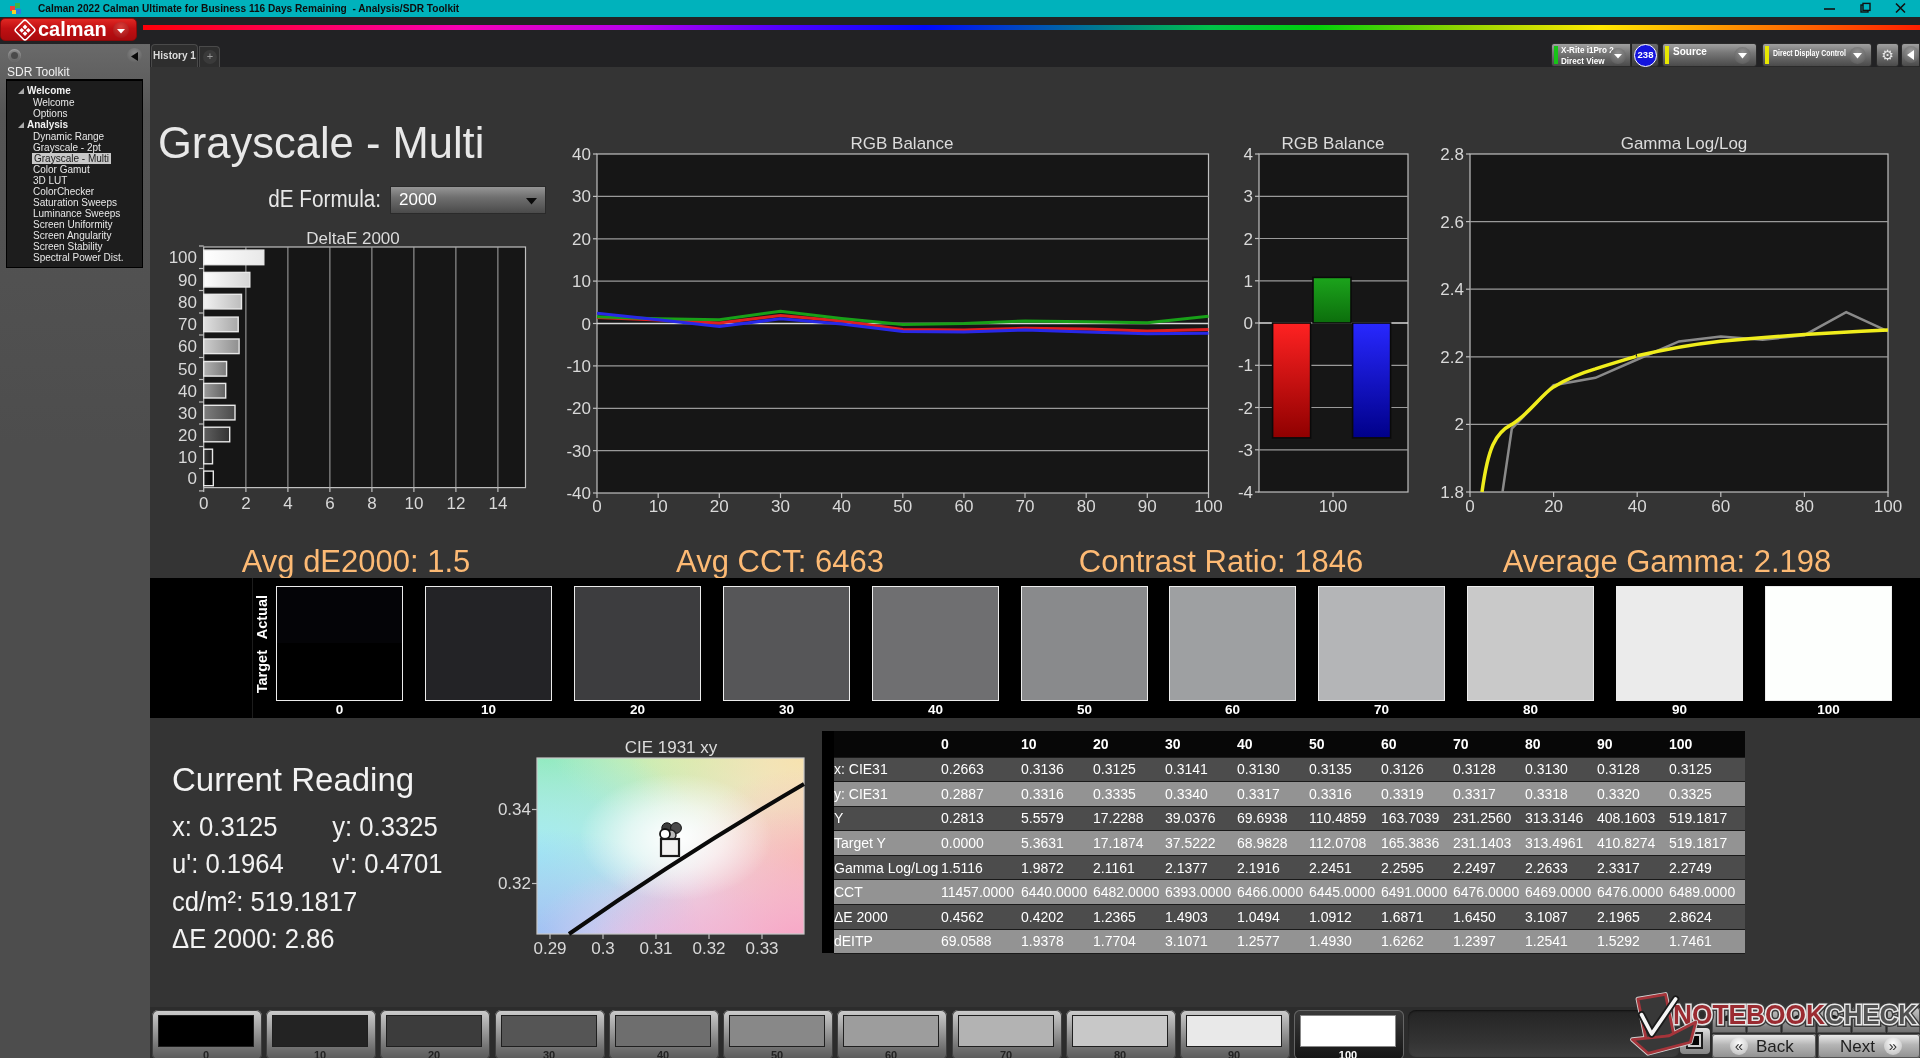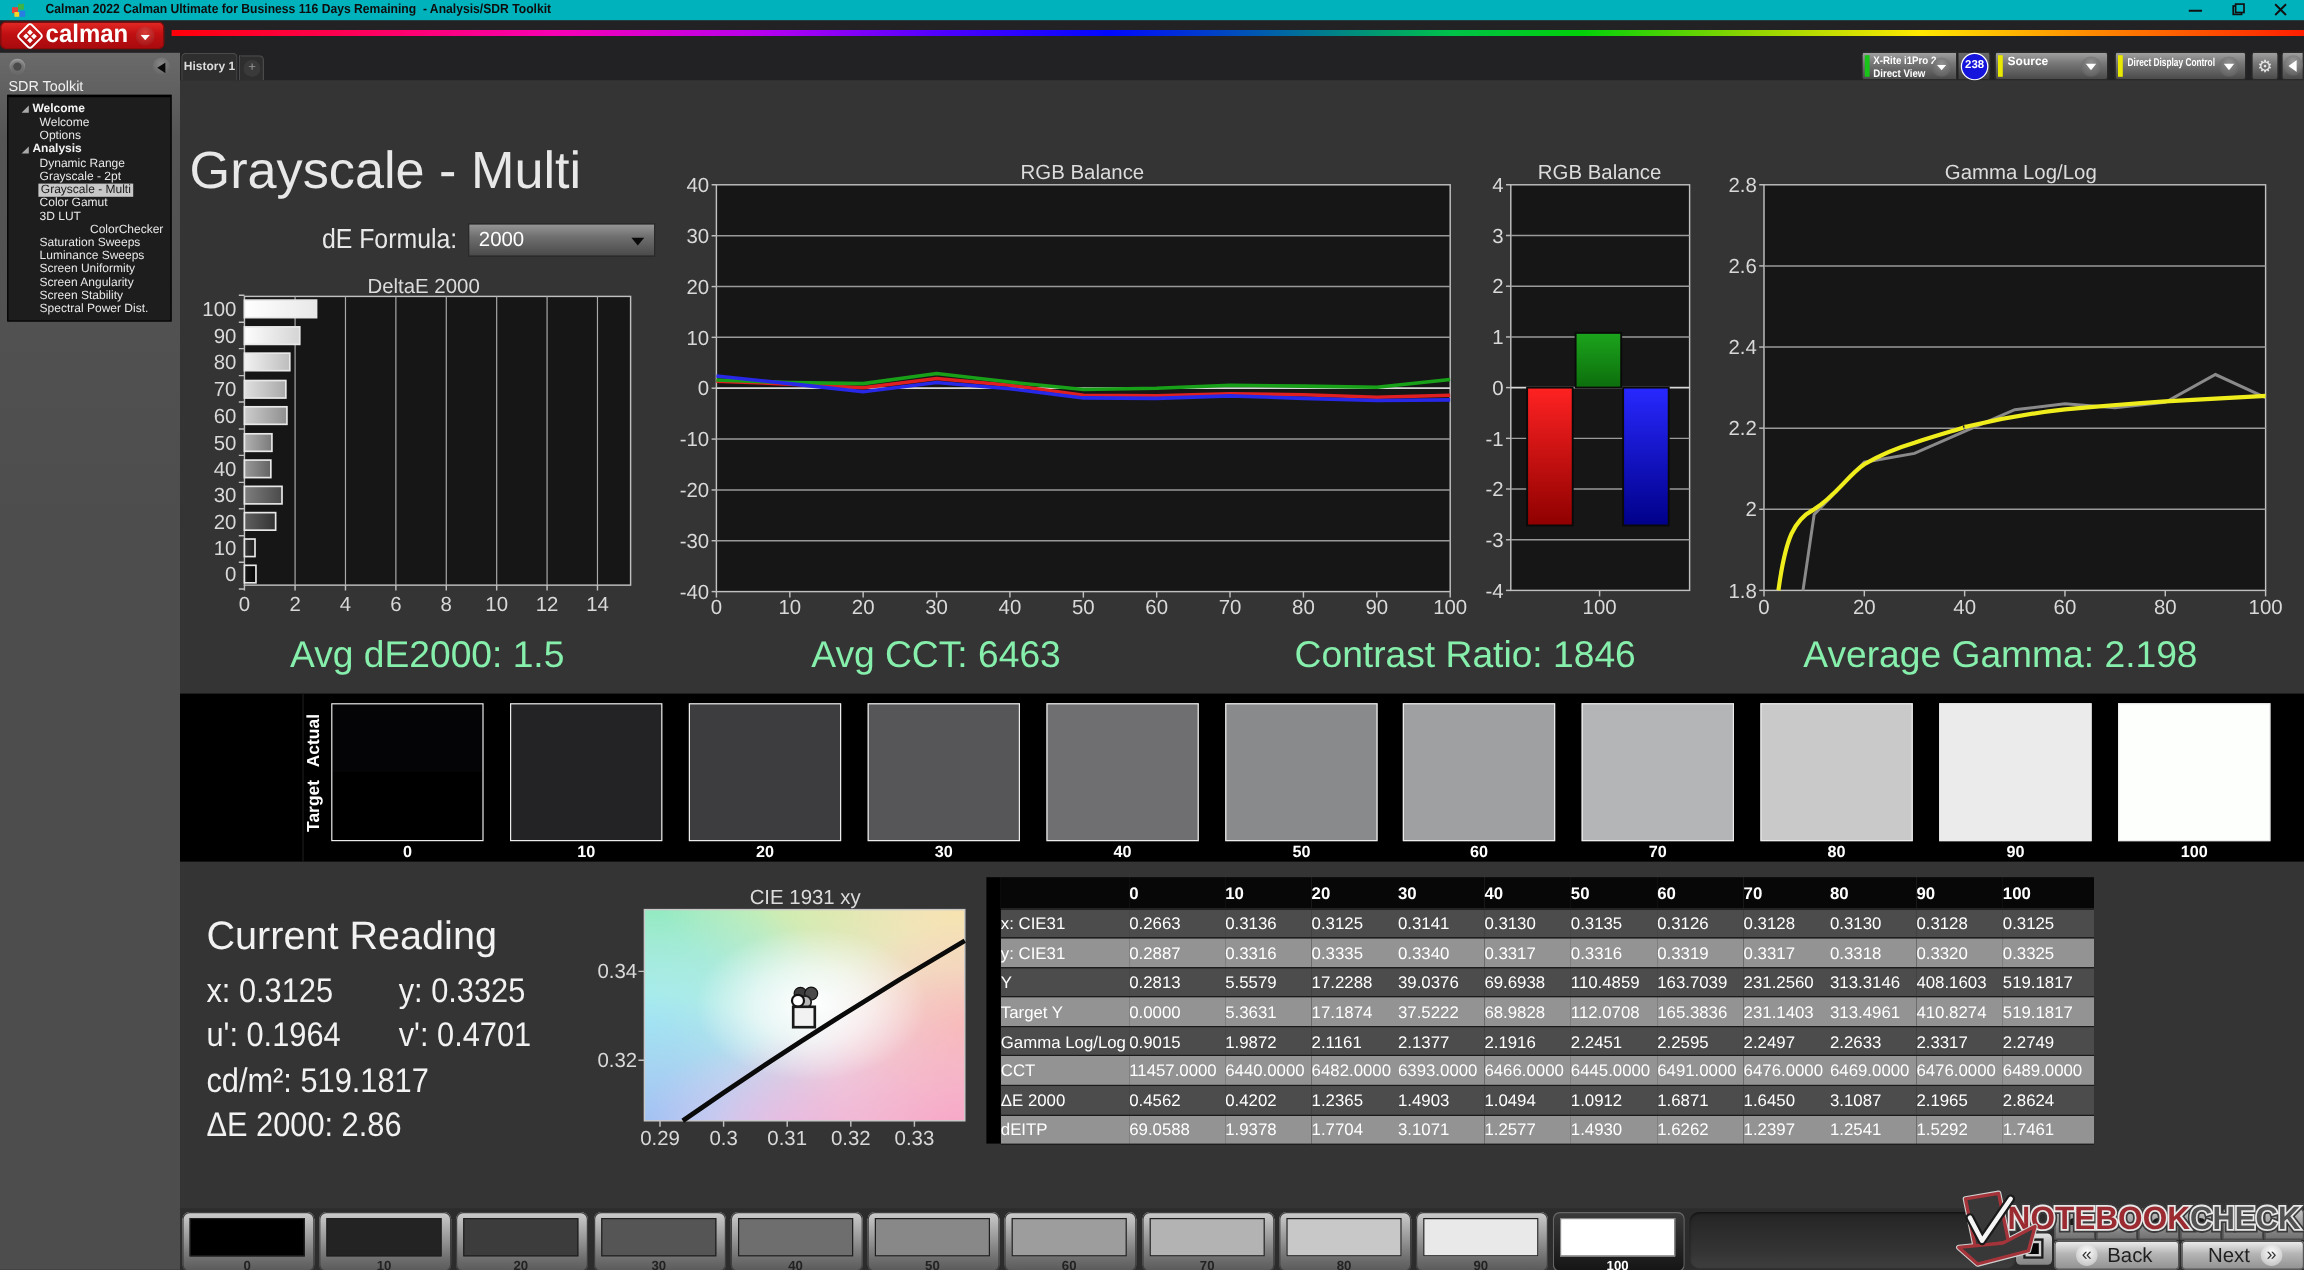--- a/index.html
+++ b/index.html
@@ -12,21 +12,21 @@
 #rainbow { left:143px; top:25px; width:1777px; height:5px; background:linear-gradient(to right,#ff0008 0%,#ff0066 10%,#f800b4 18%,#b400f0 28%,#5000ff 36%,#0008ff 44%,#00c24a 60%,#00d00a 66%,#8fd400 74%,#ffe800 82%,#ff8a00 90%,#ff1e00 100%); }
 #sidebar { left:0; top:44px; width:150px; height:1014px; background:linear-gradient(to bottom,#6a6a6a 0px,#555 70px,#4d4d4d 400px,#4d4d4d); }
 #navpanel { left:6px; top:35px; width:137px; height:189px; background:#1d1d1d; border:1px solid #000; border-top:2px solid #000; }
 .navgroup { color:#f2f2f2; font-weight:700; font-size:10px; }
 .navitem { color:#e8e8e8; font-size:10px; }
 #maincontent { left:150px; top:67px; width:1770px; height:940px; background:#343434; }
 #tab1 { left:151px; top:44px; width:47px; height:23px; background:#2e2e2e; border:1px solid #4a4a4a; border-bottom:none; border-radius:4px 4px 0 0; color:#dcdcdc; font-size:10px; font-weight:700; text-align:center; line-height:21px; white-space:nowrap; }
 #tabplus { left:199px; top:46px; width:21px; height:21px; background:#2e2e2e; border:1px solid #4a4a4a; border-bottom:none; border-radius:0 4px 0 0; }
 .toolbtn { top:43px; height:24px; background:linear-gradient(to bottom,#a0a0a0,#777 40%,#4a4a4a); border-radius:3px; border:1px solid #2a2a2a; color:#fff; }
 h1 { position:absolute; left:158px; top:119px; font-size:43.5px; font-weight:400; color:#e8e8e8; white-space:nowrap; }
-.bigsum { position:absolute; top:528px; font-size:31px; color:#86efac; text-align:center; white-space:nowrap; }
+.bigsum { position:absolute; top:544px; font-size:31px; color:#fdba74; text-align:center; white-space:nowrap; }
 #swatchstrip { left:150px; top:578px; width:1770px; height:140px; background:#000; }
 .swlab { writing-mode:vertical-rl; transform:rotate(180deg); font-size:14.5px; font-weight:700; color:#fff; }
 .sw { position:absolute; top:8px; width:127px; height:115px; border:1px solid #ececec; }
 .swl { position:absolute; top:124px; width:127px; text-align:center; font-size:13.5px; font-weight:700; color:#fff; }
 #currentreading { left:172px; top:761px; color:#f2f2f2; }
 #bottomstrip { left:150px; top:1007px; width:1770px; height:51px; background:#2c2c2c; }
 #dtable { left:834px; top:731px; border-collapse:collapse; color:#fff; font-size:14px; table-layout:fixed; }
 #dtable td { padding:0; white-space:nowrap; overflow:hidden; height:24.6px; }
 #dtable tr.hd td { height:26px; background:#070707; font-weight:700; }
 #dtable tr.d td { background:#4c4c4c; }
@@ -133,21 +133,21 @@
     <div class="abs navitem" style="left:26px;top:26.5px;">Options</div>
     <svg class="abs" style="left:10px;top:40px" width="8" height="8">
         <path d="M7 1 L7 7 L1 7 Z" fill="#aaa"></path>
       </svg>
     <div class="abs navgroup" style="left:20px;top:38px;">Analysis</div>
     <div class="abs navitem" style="left:26px;top:49.5px;">Dynamic Range</div>
     <div class="abs navitem" style="left:26px;top:60.5px;">Grayscale - 2pt</div>
     <div class="abs navitem" style="left:25px;top:71.5px;background:#c8c8c8;color:#1a1a1a;padding:0 2px;">Grayscale - Multi</div>
     <div class="abs navitem" style="left:26px;top:82.5px;">Color Gamut</div>
     <div class="abs navitem" style="left:26px;top:93.5px;">3D LUT</div>
-    <div class="abs navitem" style="left:26px;top:104.5px;margin-left:42px;">ColorChecker</div>
+    <div class="abs navitem" style="left:26px;top:104.5px;">ColorChecker</div>
     <div class="abs navitem" style="left:26px;top:115.5px;">Saturation Sweeps</div>
     <div class="abs navitem" style="left:26px;top:126.5px;">Luminance Sweeps</div>
     <div class="abs navitem" style="left:26px;top:137.5px;">Screen Uniformity</div>
     <div class="abs navitem" style="left:26px;top:148.5px;">Screen Angularity</div>
     <div class="abs navitem" style="left:26px;top:159.5px;">Screen Stability</div>
     <div class="abs navitem" style="left:26px;top:170.5px;">Spectral Power Dist.</div>
   </div>
 </div>
 <h1>Grayscale - Multi</h1>
 <div class="abs" style="left:200px;top:186px;width:181px;text-align:right;font-size:23px;color:#e8e8e8;transform:scaleX(0.9);transform-origin:right top;">dE Formula:</div>
@@ -630,21 +630,21 @@
         <td>68.9828</td>
         <td>112.0708</td>
         <td>165.3836</td>
         <td>231.1403</td>
         <td>313.4961</td>
         <td>410.8274</td>
         <td>519.1817</td>
       </tr>
   <tr class="d">
         <td>Gamma Log/Log</td>
-        <td>0.9015</td>
+        <td>1.5116</td>
         <td>1.9872</td>
         <td>2.1161</td>
         <td>2.1377</td>
         <td>2.1916</td>
         <td>2.2451</td>
         <td>2.2595</td>
         <td>2.2497</td>
         <td>2.2633</td>
         <td>2.3317</td>
         <td>2.2749</td>

